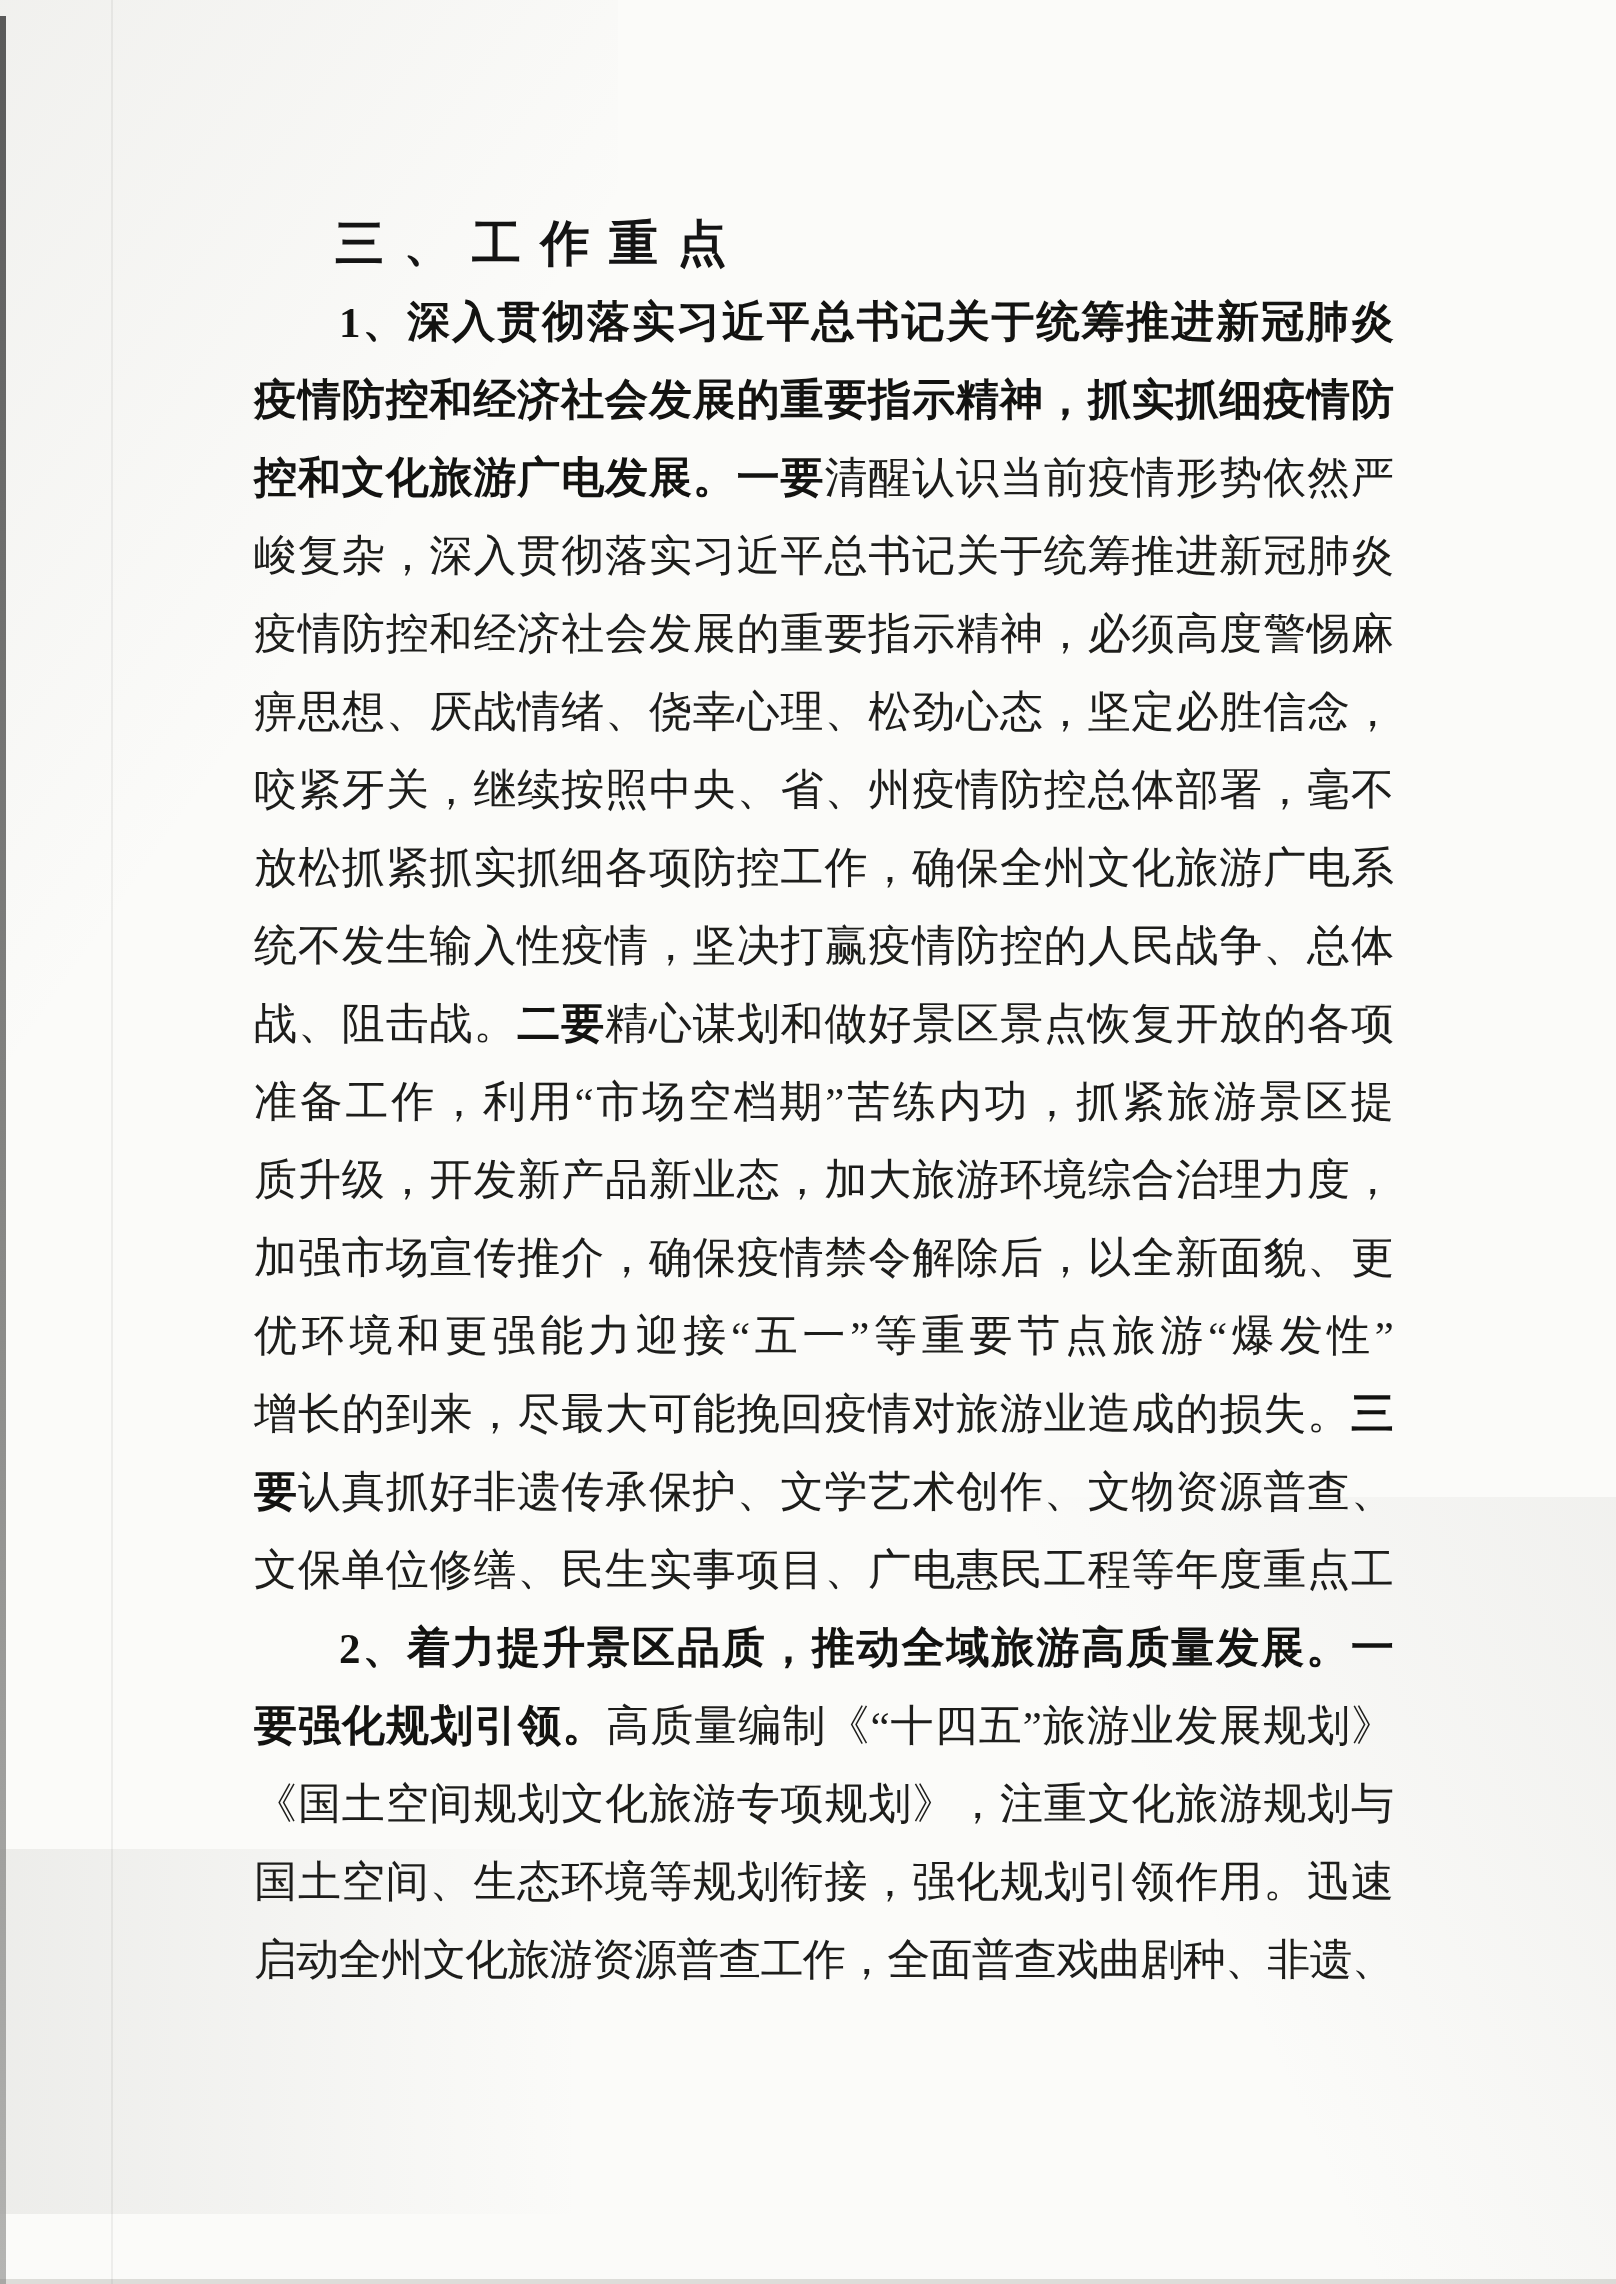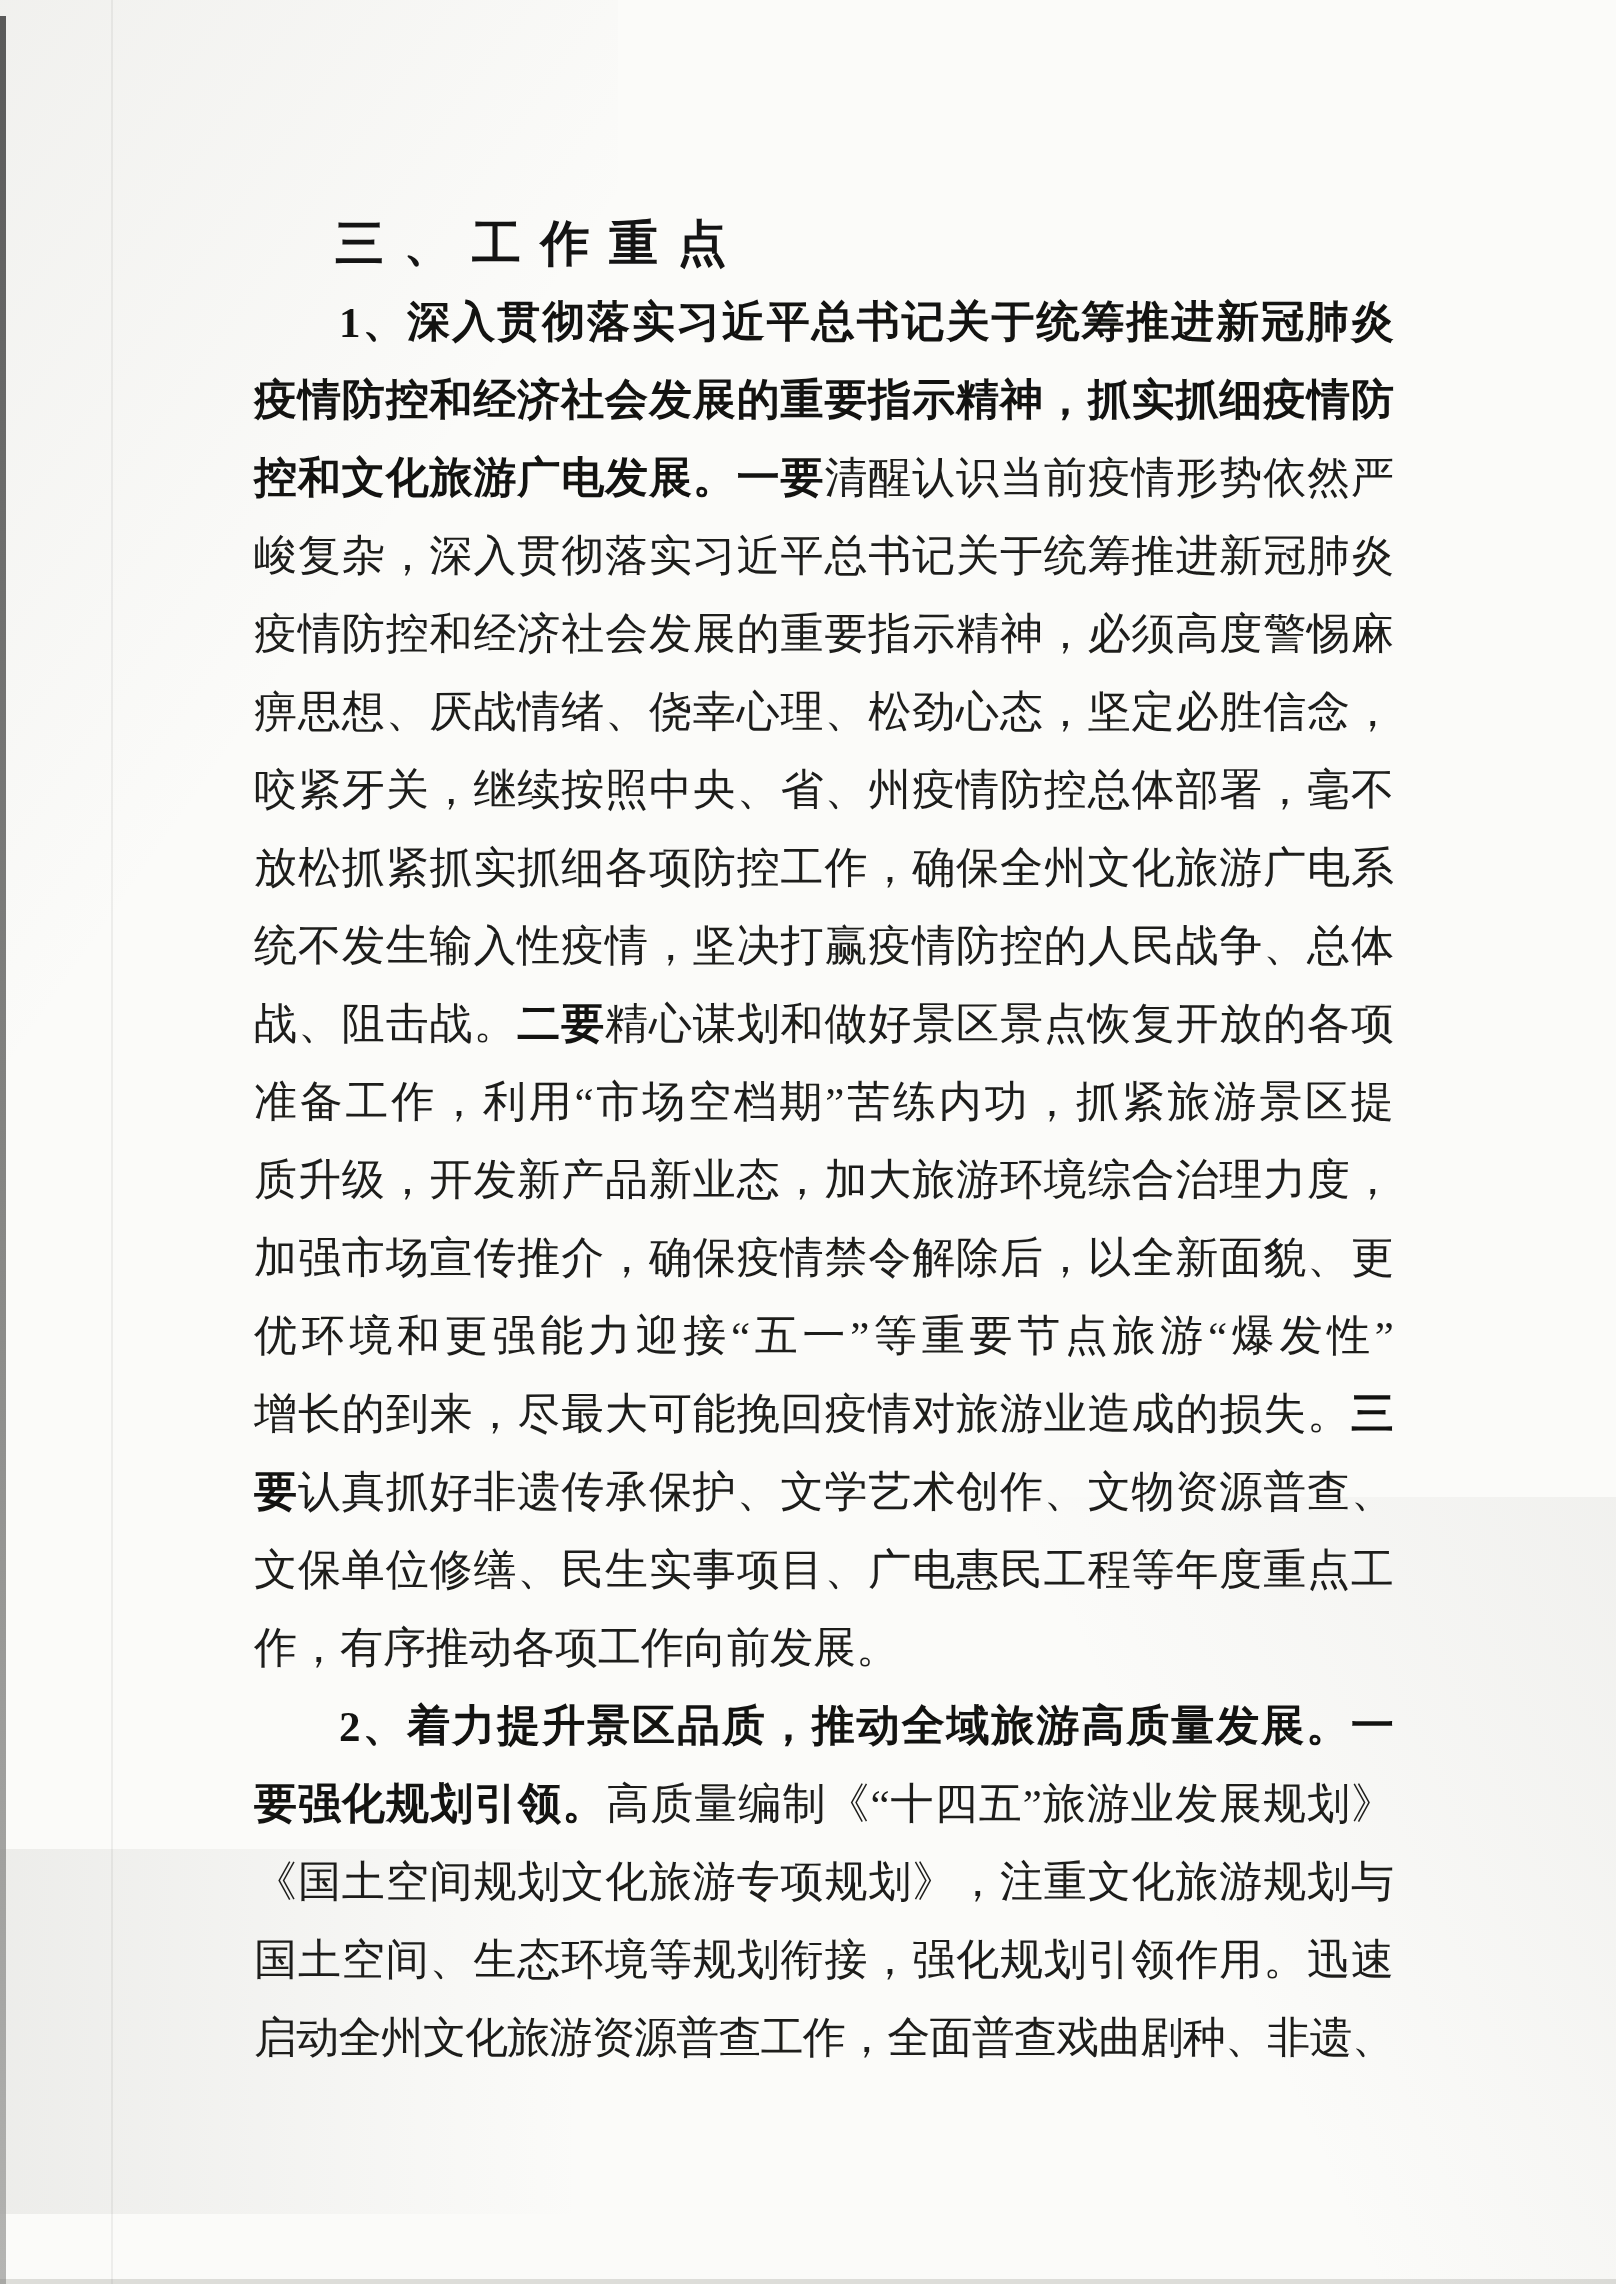--- a/index.html
+++ b/index.html
@@ -541,21 +541,20 @@
           <span class="ch">民</span>
           <span class="ch">工</span>
           <span class="ch">程</span>
           <span class="ch">等</span>
           <span class="ch">年</span>
           <span class="ch">度</span>
           <span class="ch">重</span>
           <span class="ch">点</span>
           <span class="ch">工</span>
         </div>
-        <div class="line plain"><span>作，有序推动各项工作向前发展。</span></div>
         <div class="line justify">
           <span class="indent"></span>
           <span class="ch b">2</span>
           <span class="ch b">、</span>
           <span class="ch b">着</span>
           <span class="ch b">力</span>
           <span class="ch b">提</span>
           <span class="ch b">升</span>
           <span class="ch b">景</span>
           <span class="ch b">区</span>

